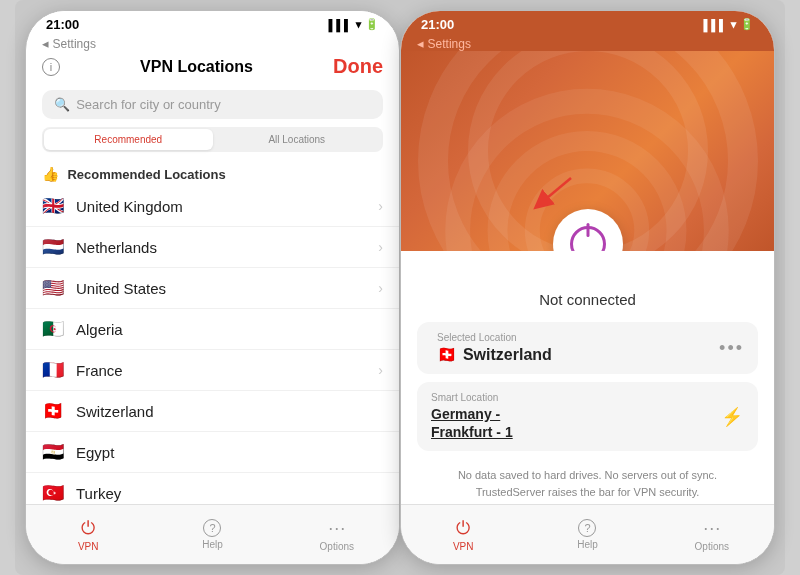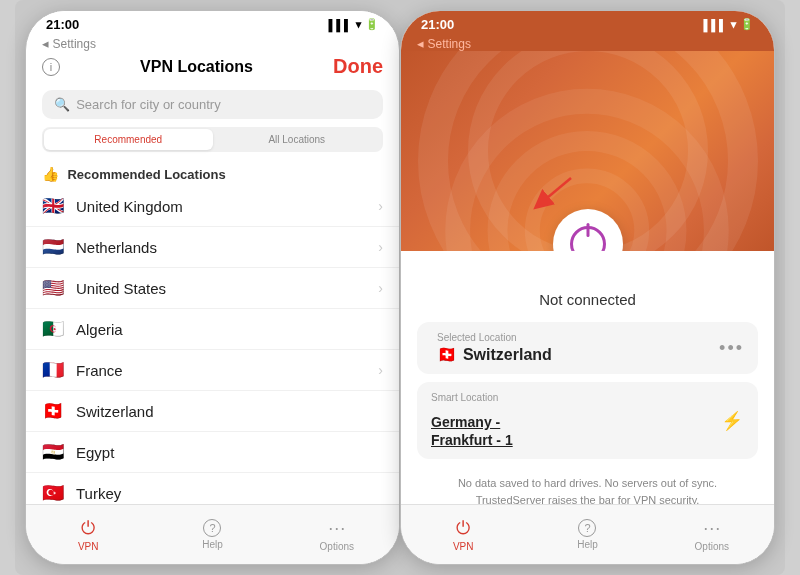--- a/index.html
+++ b/index.html
@@ -209,21 +209,21 @@
     .dots-menu { color: #999; font-size: 18px; letter-spacing: 2px; }
     .smart-card {
       background: #f5f5f5;
       border-radius: 12px;
       padding: 10px 14px;
       margin-bottom: 8px;
       display: flex;
       align-items: center;
       justify-content: space-between;
     }
-    .smart-label { font-size: 10px; color: #999; margin-bottom: 10px; }
+    .smart-label { font-size: 10px; color: #999; margin-bottom: 2px; }
     .smart-title { font-size: 14px; font-weight: 600; color: #222; line-height: 1.3; text-decoration: underline; }
     .lightning { color: #ccc; font-size: 18px; }
     .security-text {
       font-size: 11px;
       color: #888;
       text-align: center;
       line-height: 1.5;
       padding: 8px 10px 4px;
     }
     .security-link { color: #d63b2f; font-size: 11px; text-align: center; }

